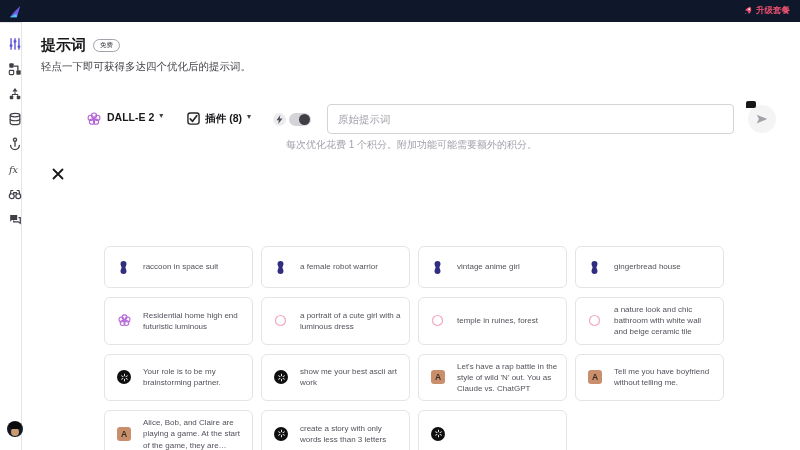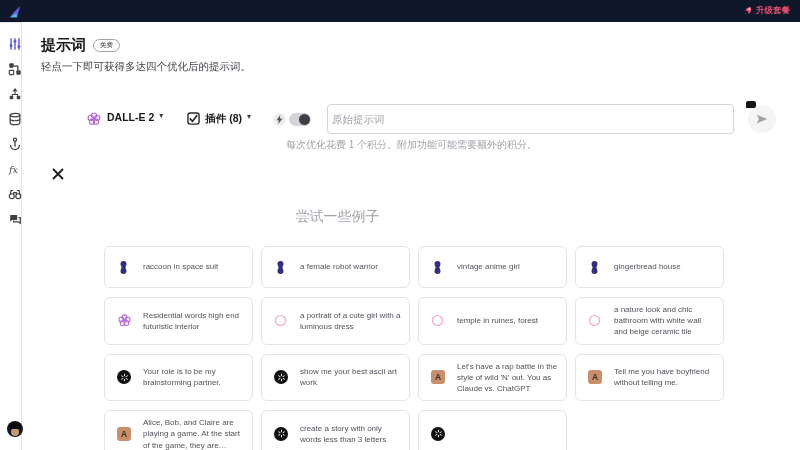--- a/index.html
+++ b/index.html
@@ -37,21 +37,21 @@
   .model-label, .plugin-label { font-size:10.5px; font-weight:bold; color:#18181b; white-space:nowrap; }
   .caret { font-size:8px; color:#3f3f46; }
   .sp1 { width:24px; } .sp2 { width:22px; } .sp3 { width:16px; }
   .checkbox { width:13px; height:13px; }
   .boost { display:flex; align-items:center; gap:3px; cursor:pointer; }
   .bolt-circle { width:13px; height:13px; border-radius:50%; background:#ececee; display:flex;
     align-items:center; justify-content:center; }
   .toggle { width:22px; height:13px; border-radius:7px; background:#d4d4d8; position:relative; }
   .toggle .knob { position:absolute; right:1px; top:1px; width:11px; height:11px; border-radius:50%; background:#3f3f46; }
   .prompt-input { width:407px; height:30px; border:1px solid #d4d4d8; border-radius:4px;
-    font-size:10.5px; padding:0 4px; color:#18181b; outline:none; font-family:inherit; }
+    font-size:10.5px; padding:0 10px; color:#18181b; outline:none; font-family:inherit; }
   .prompt-input::placeholder { color:#a1a1aa; }
   .send-wrap { position:relative; margin-left:14px; }
   .send-btn { width:28px; height:28px; border-radius:50%; background:#f4f4f5; border:none; cursor:pointer;
     display:flex; align-items:center; justify-content:center; }
   .cost-badge { position:absolute; left:-2px; top:-4px; width:10px; height:7px; background:#18181b;
     border-radius:2px 2px 2px 0; }
   .helper { position:absolute; left:255px; top:116px; font-size:10px; color:#a1a1aa; }
 
   .close-btn { position:absolute; left:20px; top:146px; width:14px; height:14px; background:none;
     border:none; cursor:pointer; padding:0; }
@@ -210,21 +210,20 @@
     </span>
   </div>
   <div class="helper">每次优化花费 1 个积分。附加功能可能需要额外的积分。</div>
 
   <button class="close-btn">
     <svg width="12" height="12" viewBox="0 0 12 12">
         <path d="M1.5 1.5 L10.5 10.5 M10.5 1.5 L1.5 10.5" stroke="#18181b" stroke-width="1.8" stroke-linecap="round"></path>
       </svg>
   </button>
 
-  <div class="examples-heading">尝试一些例子</div>
 
   <div class="grid">
 
     <div class="card">
       <span class="card-icon">
           <svg width="13" height="15" viewBox="0 0 12 16">
             <path d="M6 1 a3.2 3.2 0 0 1 3.2 3.2 c0 1.2-.7 2.1-1.2 3.8 .5 1.7 1.2 2.6 1.2 3.8 a3.2 3.2 0 1 1-6.4 0 c0-1.2 .7-2.1 1.2-3.8 -.5-1.7-1.2-2.6-1.2-3.8 A3.2 3.2 0 0 1 6 1 Z" fill="#312e81"></path>
           </svg>
         </span>
       <span class="card-text">raccoon in space suit</span>
@@ -257,21 +256,21 @@
     <div class="card">
       <span class="card-icon">
           <svg width="15" height="15" viewBox="0 0 16 16" fill="none" stroke="#b565d8" stroke-width="1.1">
             <circle cx="8" cy="4.6" r="2.6"></circle>
             <circle cx="11.3" cy="6.9" r="2.6"></circle>
             <circle cx="10" cy="10.7" r="2.6"></circle>
             <circle cx="6" cy="10.7" r="2.6"></circle>
             <circle cx="4.7" cy="6.9" r="2.6"></circle>
           </svg>
         </span>
-      <span class="card-text">Residential words high end futuristic interior</span>
+      <span class="card-text">Residential home high end futuristic luminous</span>
     </div>
     <div class="card">
       <span class="card-icon">
           <svg width="13" height="13" viewBox="0 0 14 14">
             <circle cx="7" cy="7" r="5.4" fill="none" stroke="#f2aac6" stroke-width="1.3"></circle>
           </svg>
         </span>
       <span class="card-text">a portrait of a cute girl with a luminous dress</span>
     </div>
     <div class="card">

